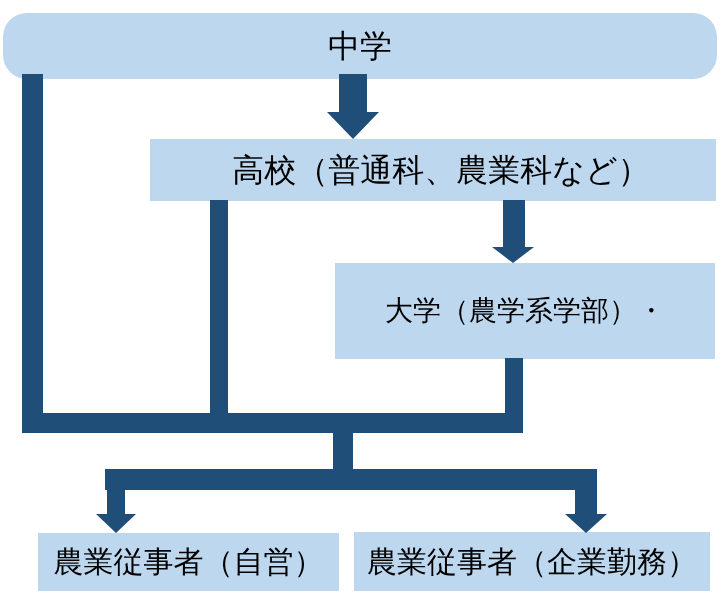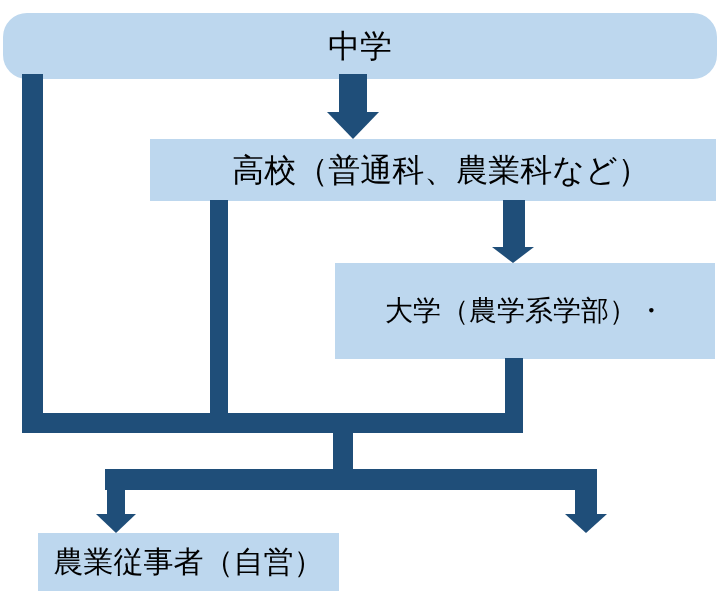--- a/index.html
+++ b/index.html
@@ -77,20 +77,23 @@
   </div>
 
   <div class="node node-university">
     <span>大学（農学系学部）・</span>
   </div>
 
   <div class="node node-farmer-self">
     <span>農業従事者（自営）</span>
   </div>
 
+  <div class="node node-farmer-company">
+    <span>農業従事者（企業勤務）</span>
+  </div>
 
   <div class="conn shaft-ms-hs"></div>
   <div class="head head-ms-hs"></div>
 
   <div class="conn shaft-hs-univ"></div>
   <div class="head head-hs-univ"></div>
 
   <div class="conn conn-bypass-left"></div>
   <div class="conn conn-high-drop"></div>
   <div class="conn conn-univ-drop"></div>

